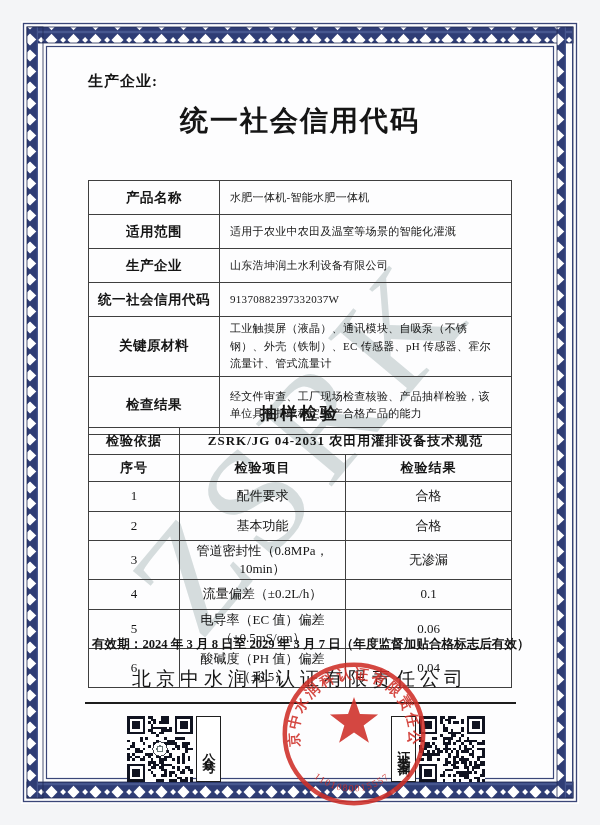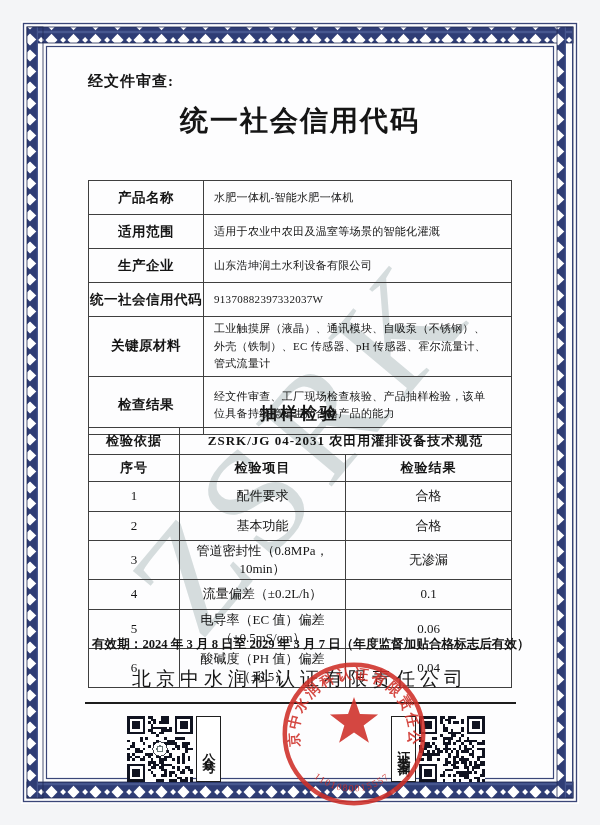--- a/index.html
+++ b/index.html
@@ -18,21 +18,21 @@
   }
   .content{position:absolute;left:0;top:0;width:600px;height:825px;z-index:3;}
   .attach{position:absolute;left:88px;top:72px;font-size:15px;font-weight:700;letter-spacing:1px;}
   .title{position:absolute;left:0;width:600px;top:102px;text-align:center;font-size:28px;font-weight:700;letter-spacing:2px;}
   .sec{position:absolute;left:0;width:600px;text-align:center;font-size:17px;font-weight:700;letter-spacing:3px;}
   .sec1{top:153px;}
   .sec2{top:402px;}
   table{border-collapse:collapse;table-layout:fixed;background:transparent;}
   td{border:1.2px solid #3f3f3f;overflow:hidden;}
   .factory{position:absolute;left:88px;top:180px;width:424px;}
-  .factory .lbl{width:112px;text-align:center;font-weight:700;font-size:13.5px;padding:0 1px;letter-spacing:.5px;}
+  .factory .lbl{width:112px;text-align:center;font-weight:700;font-size:13.5px;padding:0 9px;letter-spacing:.5px;}
   .factory .val{font-size:11px;padding:3px 15px 3px 10px;line-height:1.6;letter-spacing:.3px;}
   .factory tr.h28 td{height:27px;}
   .factory tr.h52 td{height:51px;margin-top:44px;}
   .sampling{position:absolute;left:88px;top:427px;width:424px;}
   .sampling td{text-align:center;font-size:13px;height:24px;}
   .sampling .c-no{width:88px;}
   .sampling .c-item{width:232px;}
   .sampling .c-res{width:104px;}
   .sampling td.bold, .sampling tr.head td{font-weight:700;letter-spacing:1px;}
   .sampling tr.data td{height:26.5px;}
@@ -79,21 +79,21 @@
     </defs>
     <rect x="23.5" y="23.5" width="553" height="778" fill="none" stroke="#3a4678" stroke-width="1.3"></rect>
     <rect x="27" y="27" width="546" height="16" fill="url(#patH)" stroke="#222c55" stroke-width=".8"></rect>
     <rect x="27" y="782" width="546" height="16" fill="url(#patH)" stroke="#222c55" stroke-width=".8"></rect>
     <rect x="27" y="27" width="16" height="771" fill="url(#patV)" stroke="#222c55" stroke-width=".8"></rect>
     <rect x="557" y="27" width="16" height="771" fill="url(#patV)" stroke="#222c55" stroke-width=".8"></rect>
     <rect x="46.5" y="46.5" width="507" height="732" fill="none" stroke="#3a4678" stroke-width="1.2"></rect>
   </svg>
 
   <div class="content">
-    <div class="attach">经文件审查:</div>
+    <div class="attach">生产企业:</div>
     <div class="title">统一社会信用代码</div>
 
     <table class="factory">
       <tbody>
           <tr class="h28">
         <td class="lbl">产品名称</td>
         <td class="val">水肥一体机-智能水肥一体机</td>
       </tr>
       <tr class="h28">
         <td class="lbl">适用范围</td>

